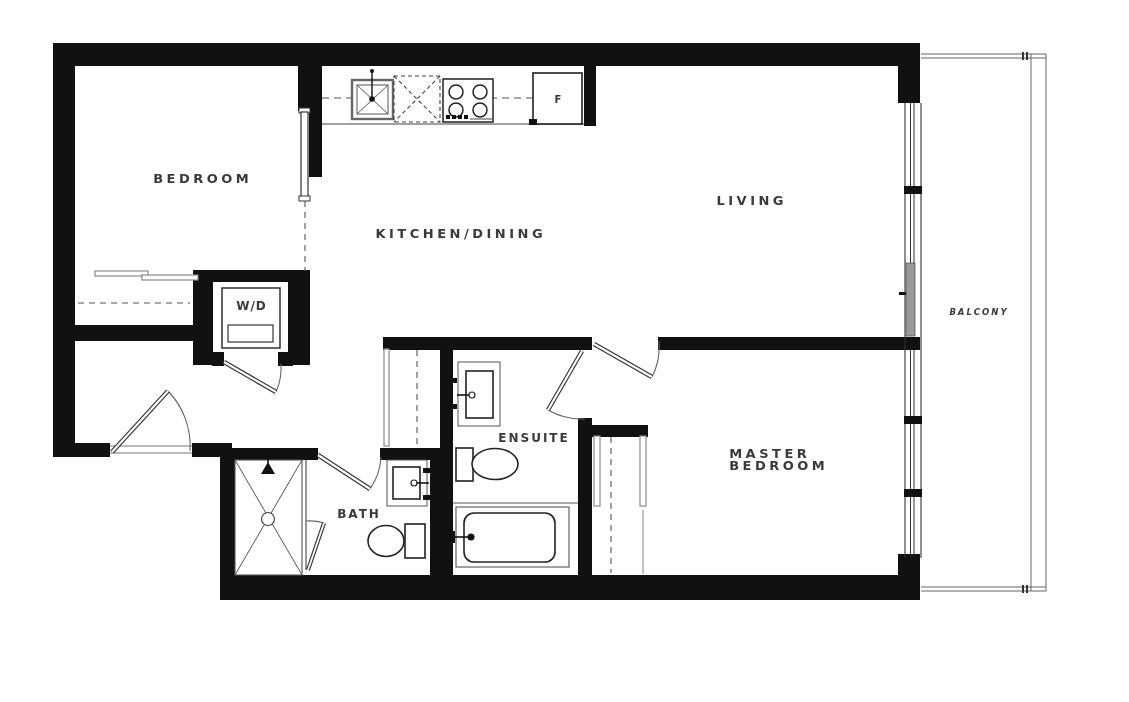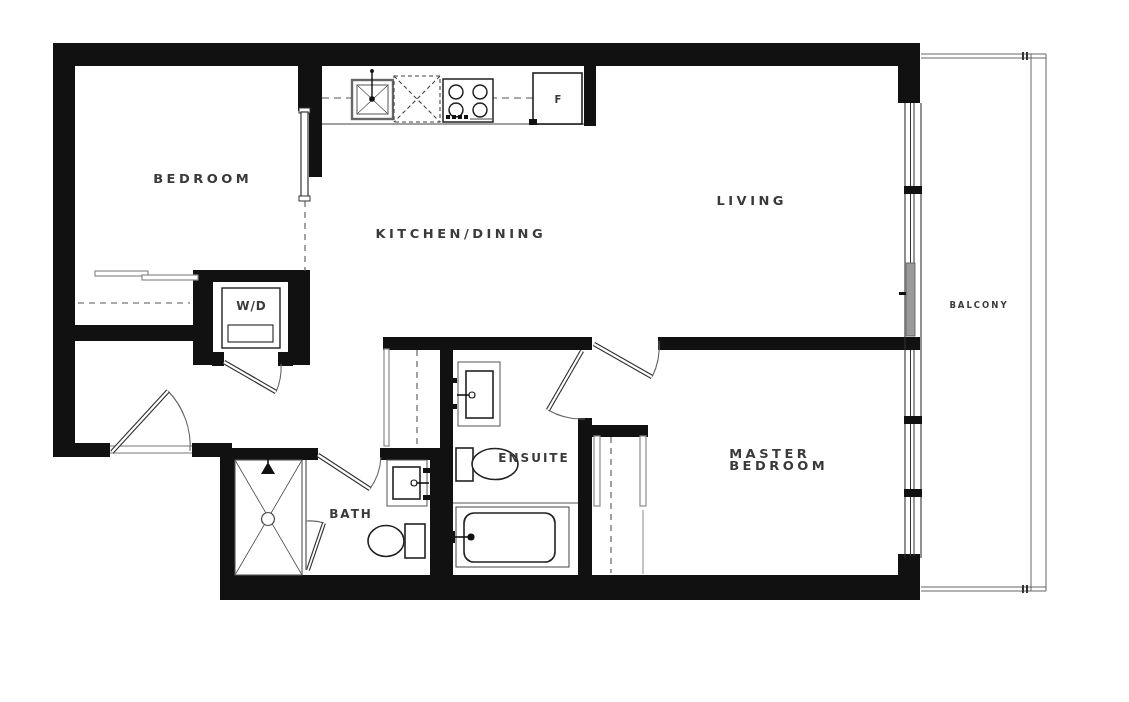--- a/index.html
+++ b/index.html
@@ -247,19 +247,19 @@
   </g>
 </svg>
 
   <div class="lbl" style="left:201px;top:178px;">BEDROOM</div>
   <div class="lbl" style="left:459px;top:233px;">KITCHEN/DINING</div>
   <div class="lbl" style="left:750px;top:200px;">LIVING</div>
   <div class="lbl stack" style="left:777px;top:460px;">
     <span>MASTER</span>
     <span>BEDROOM</span>
   </div>
-  <div class="lbl sm" style="left:533px;top:458px;">ENSUITE</div>
-  <div class="lbl sm" style="left:350px;top:514px;">BATH</div>
-  <div class="lbl xs" style="left:978px;top:305px;">BALCONY</div>
+  <div class="lbl sm" style="left:533px;top:438px;">ENSUITE</div>
+  <div class="lbl sm" style="left:358px;top:514px;">BATH</div>
+  <div class="lbl xs" style="left:978px;top:312px;font-style:italic;">BALCONY</div>
   <div class="lbl sm" style="left:251px;top:306px;letter-spacing:1px;text-indent:1px;">W/D</div>
   <div class="lbl fridge-lbl" style="left:558px;top:99px;">F</div>
 
 </div>
 
 </body></html>

